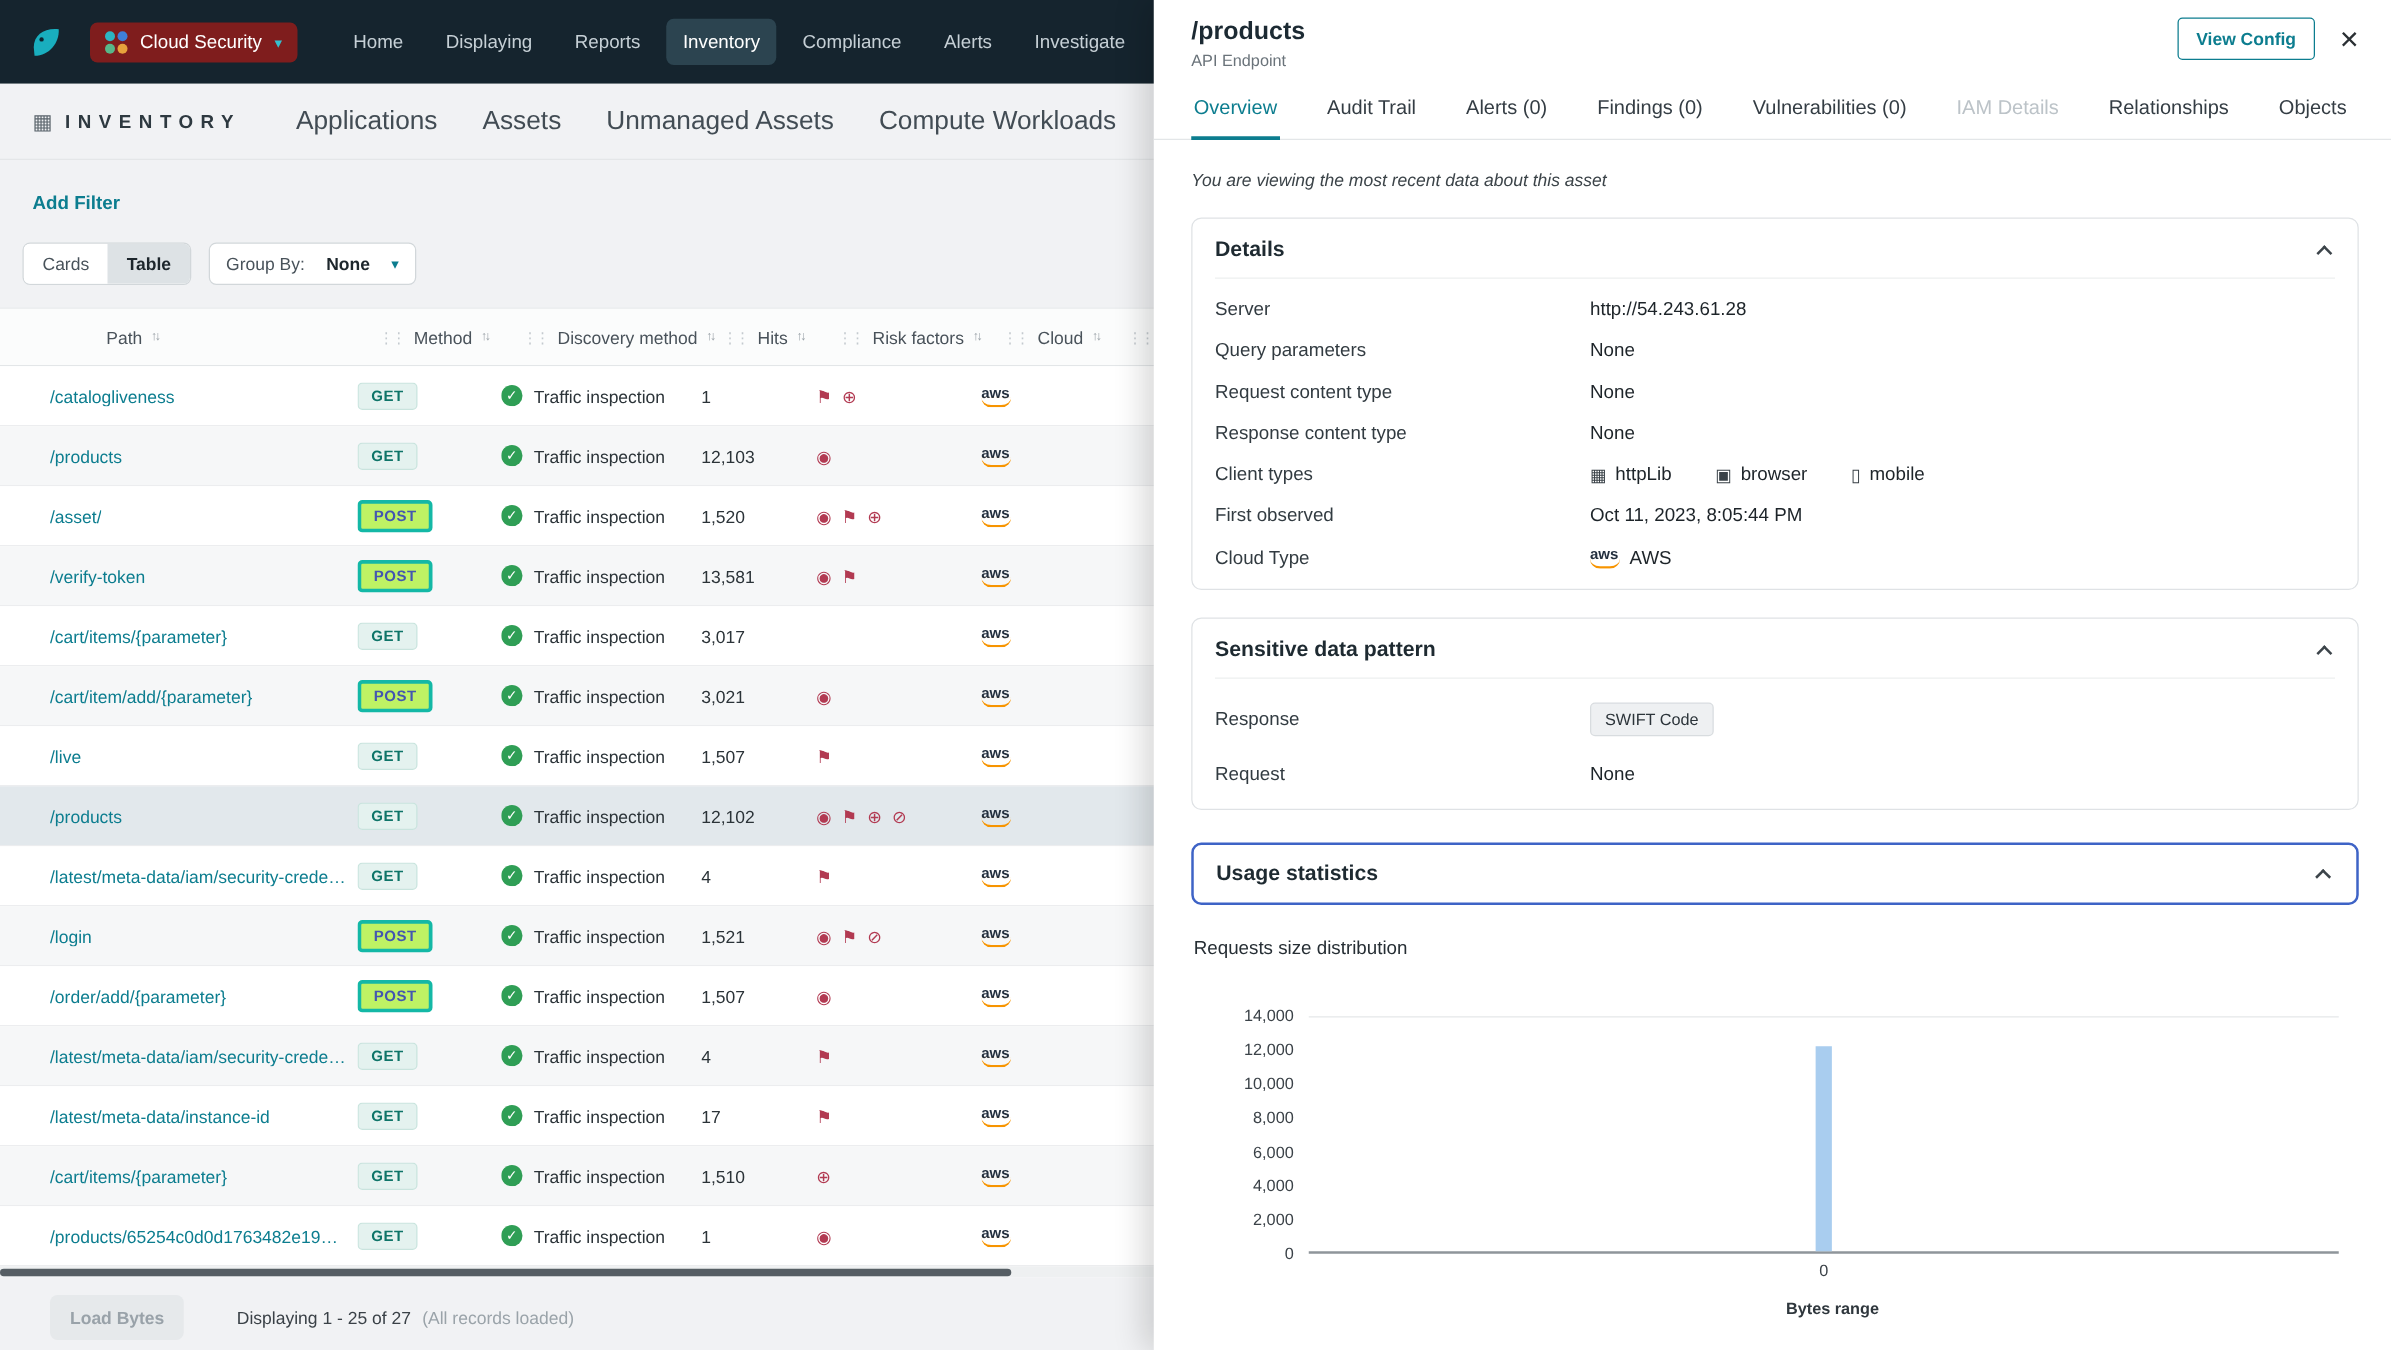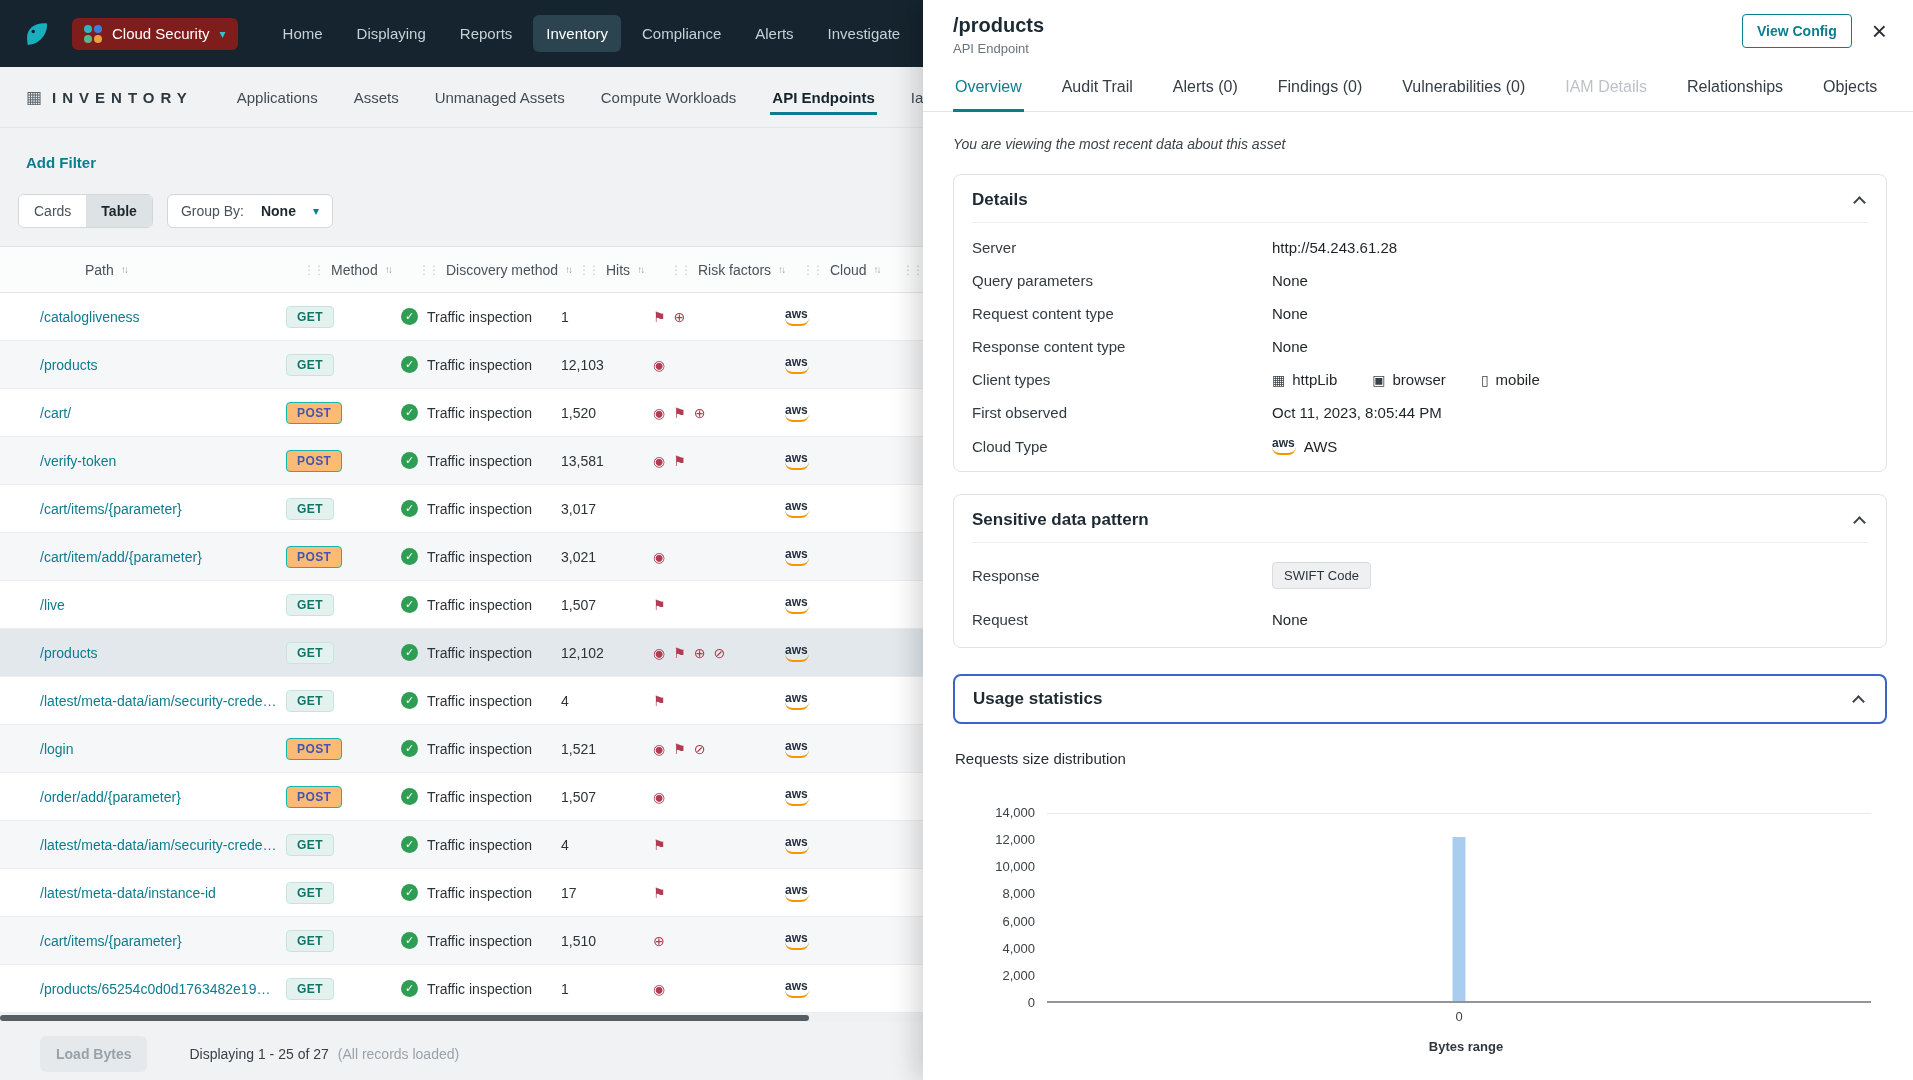--- a/index.html
+++ b/index.html
@@ -18,21 +18,21 @@
   .nav-items { display:flex; align-items:center; gap:8px; margin-left:14px; }
   .nav-item { color:#c6d0d6; font-size:15px; padding:10px 13px; border-radius:6px; cursor:pointer; white-space:nowrap; }
   .nav-item.active { background:#2c4450; color:#ffffff; }
 
   
   .left { position:absolute; top:67px; left:0; width:930px; bottom:0; background:#f1f2f4; }
   .subheader { height:61px; display:flex; align-items:center; padding:0 26px; border-bottom:1px solid #e4e6e8; }
   .inv-icon { color:#5b656c; font-size:17px; margin-right:10px; }
   .inv-title { font-size:15px; font-weight:700; letter-spacing:6px; color:#2e3940; }
   .inv-tabs { display:flex; gap:32px; margin-left:42px; }
-  .inv-tab { font-size:15px; color:#424c54; cursor:pointer; padding:6px 2px; white-space:nowrap; }
+  .inv-tab { font-size:21px; color:#424c54; cursor:pointer; padding:6px 2px; white-space:nowrap; }
   .inv-tab.active { color:#13242d; font-weight:700; box-shadow:0 3px 0 0 #0c7d8f; }
   .filter-row { padding:26px 0 0 26px; }
   .add-filter { color:#0c7d8f; font-size:15px; font-weight:600; cursor:pointer; }
   .controls-row { margin-top:22px; padding-left:18px; display:flex; align-items:center; gap:14px; }
   .toggle { display:flex; border:1px solid #d2d7da; border-radius:6px; overflow:hidden; background:#fff; }
   .tbtn { border:none; background:#fff; font-family:inherit; font-size:14px; color:#48525a; padding:8px 15px; cursor:pointer; }
   .tbtn.active { background:#dde2e5; color:#1d262c; font-weight:600; }
   .groupby { display:flex; align-items:center; gap:17px; border:1px solid #d2d7da; border-radius:6px; background:#fff; padding:8px 13px; font-size:14px; color:#48525a; cursor:pointer; }
   .gb-val { font-weight:600; color:#1d262c; }
 
@@ -49,21 +49,21 @@
   .col3 { width:92px; }
   .col4 { width:132px; }
   .col5 { width:100px; }
   .trow { display:flex; height:48px; align-items:center; border-bottom:1px solid #ecedef; background:#fff; cursor:pointer; }
   .trow.alt { background:#f6f7f8; }
   .trow.selected { background:#e2e8ec; }
   .td { display:flex; align-items:center; font-size:14px; color:#2b3338; overflow:hidden; padding-right:8px; }
   .path-link { color:#0c7d8f; white-space:nowrap; overflow:hidden; text-overflow:ellipsis; cursor:pointer; }
   .badge { display:inline-block; padding:3px 10px; border-radius:4px; font-size:12px; font-weight:700; letter-spacing:.4px; }
   .badge.get { background:#e4f2ef; color:#0e7468; border:1px solid #c9e4de; }
-  .badge.post { background:#fdba74; color:#4356b0; border:1px solid #14b8a6; }
+  .badge.post { background:#bef264; color:#4356b0; border:3px solid #14b8a6; }
   .check { width:17px; height:17px; border-radius:50%; background:#2f9e55; color:#fff; font-size:11px; display:inline-flex; align-items:center; justify-content:center; margin-right:9px; flex:0 0 auto; }
   .disc-label { white-space:nowrap; }
   .risk { color:#b23a52; font-size:14px; margin-right:8px; }
   .aws-mark { font-weight:800; font-size:12px; color:#232f3e; position:relative; display:inline-block; line-height:1; padding-bottom:6px; }
   .aws-mark::after { content:''; position:absolute; left:0; right:-1px; bottom:0; height:6px; border-bottom:2px solid #f79400; border-radius:0 0 10px 10px; }
   .hscroll { height:9px; background:#eef0f1; position:relative; }
   .hscroll .thumb { position:absolute; left:0; top:2px; height:6px; width:87%; background:#565e64; border-radius:3px; cursor:grab; }
   .tfooter { display:flex; align-items:center; padding:14px 0 0 40px; }
   .load-more { background:#e6e9eb; border:none; color:#99a2a9; font-family:inherit; font-weight:700; font-size:14px; padding:10px 16px; border-radius:6px; margin-right:42px; cursor:pointer; }
   .disp { font-size:14px; color:#3a4147; }
@@ -237,21 +237,21 @@
           <div class="td col3">12,103</div>
           <div class="td col4">
             <span class="risk">◉</span>
           </div>
           <div class="td col5">
             <span class="aws-mark">aws</span>
           </div>
         </div>
         <div class="trow">
           <div class="td col0">
-            <span class="path-link">/cart/</span>
+            <span class="path-link">/asset/</span>
           </div>
           <div class="td col1">
             <span class="badge post">POST</span>
           </div>
           <div class="td col2">
             <span class="check">✓</span>
             <span class="disc-label">Traffic inspection</span>
           </div>
           <div class="td col3">1,520</div>
           <div class="td col4">

